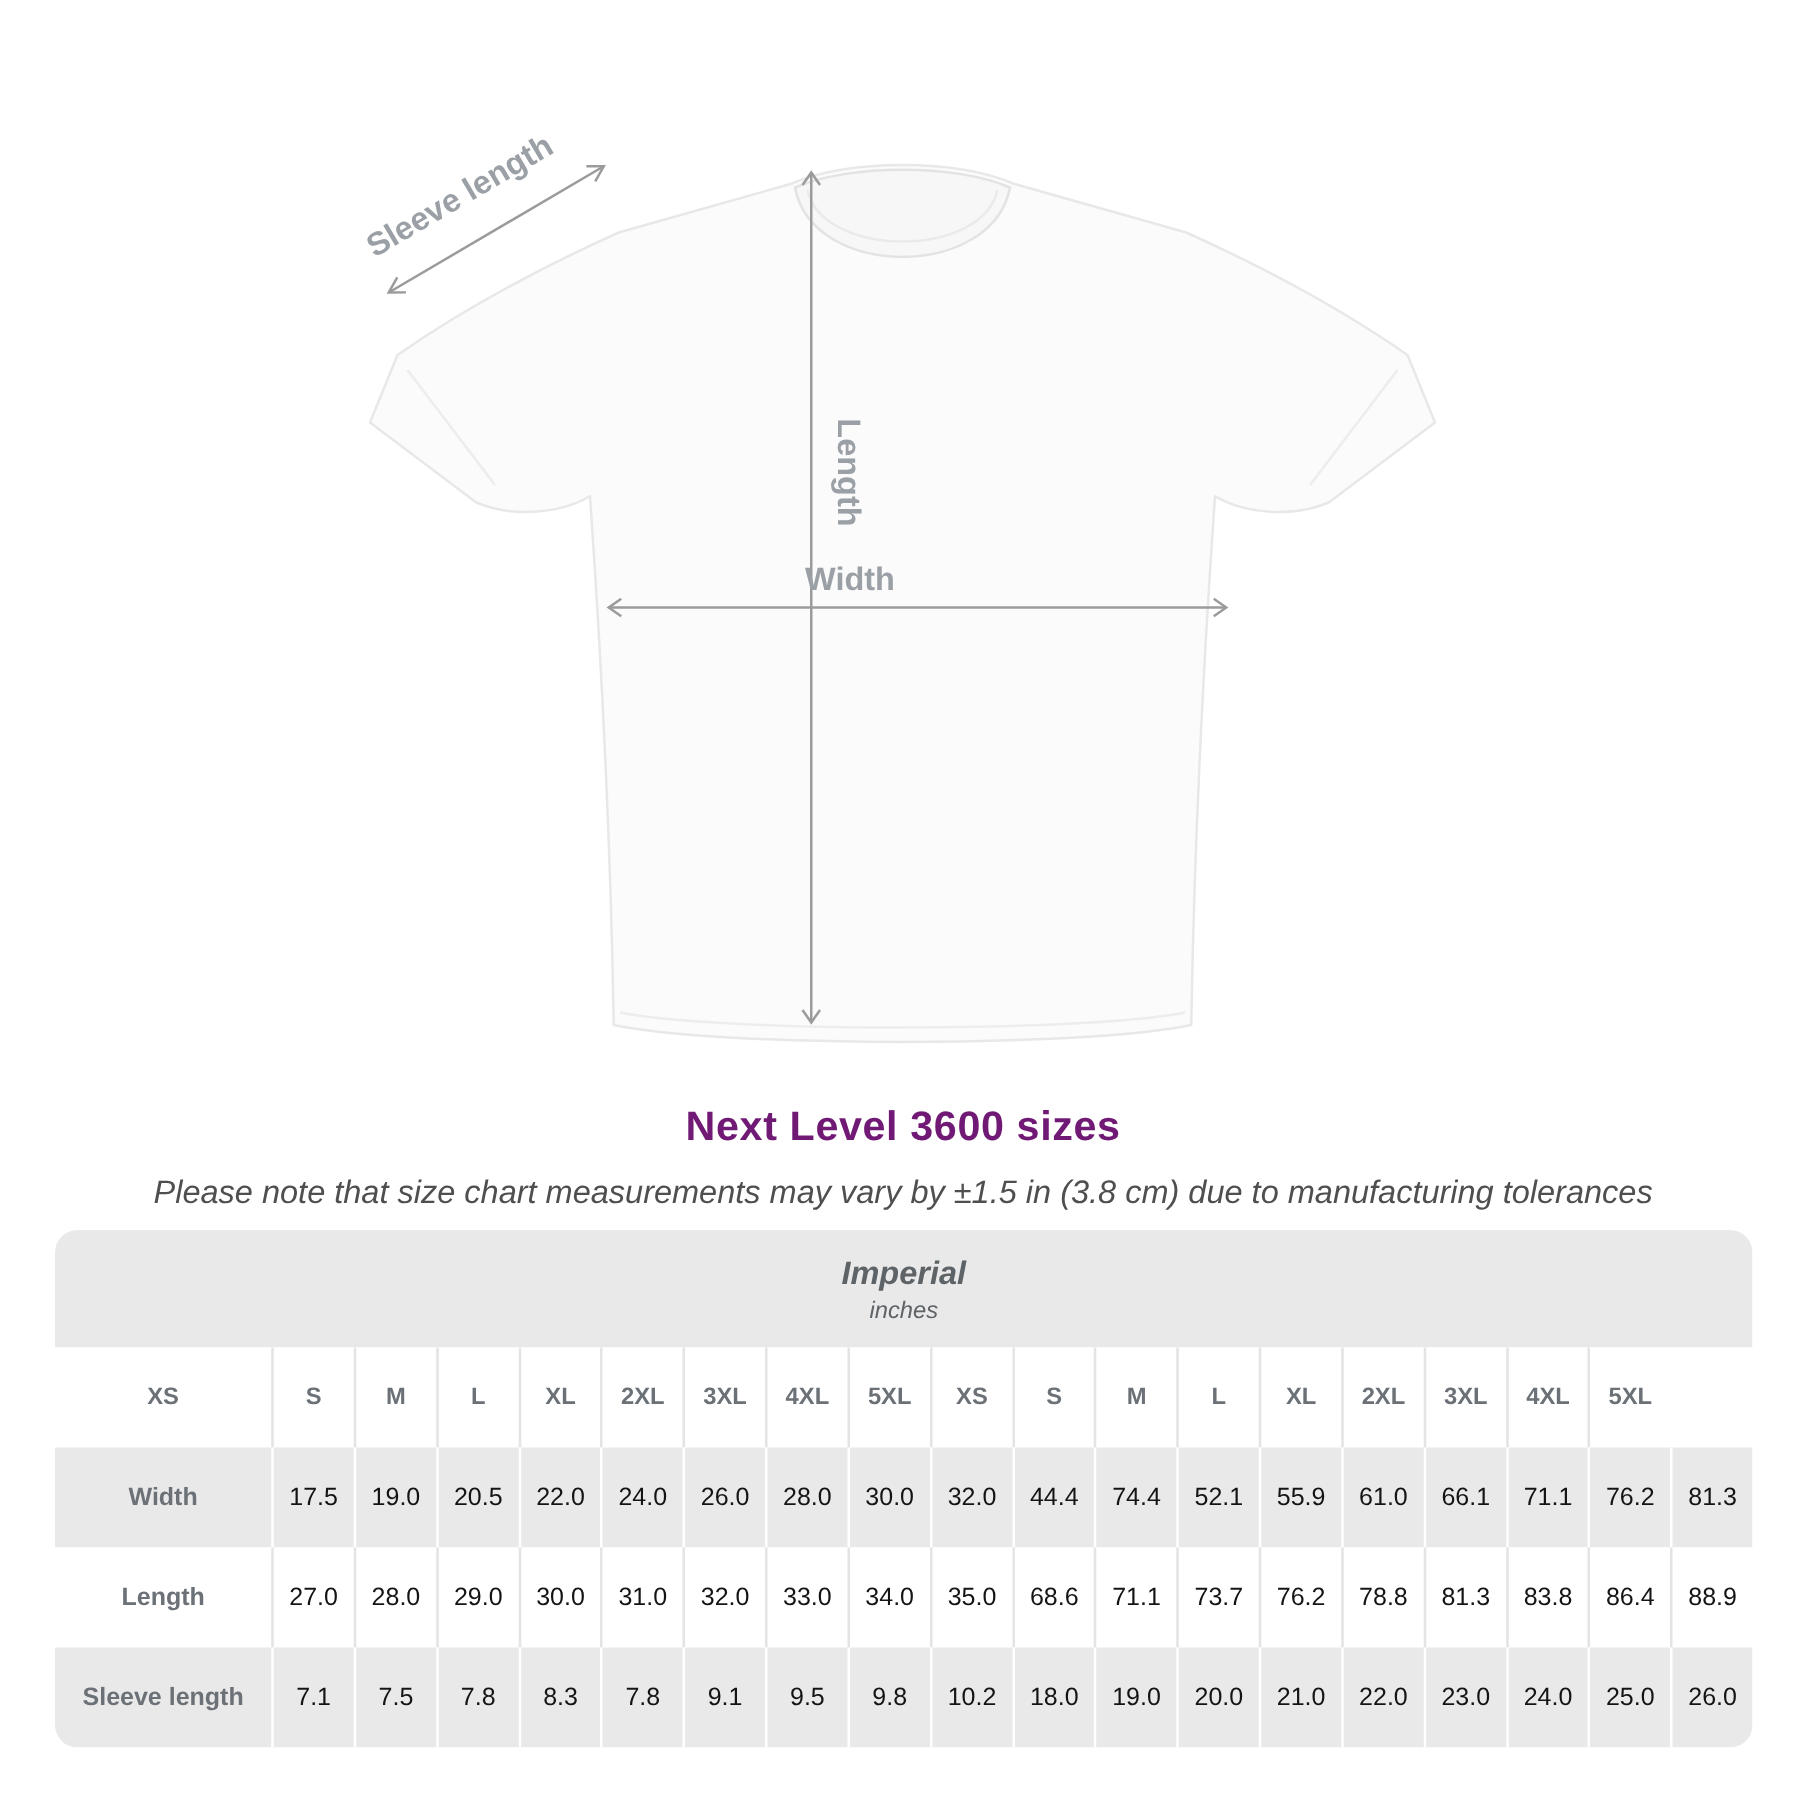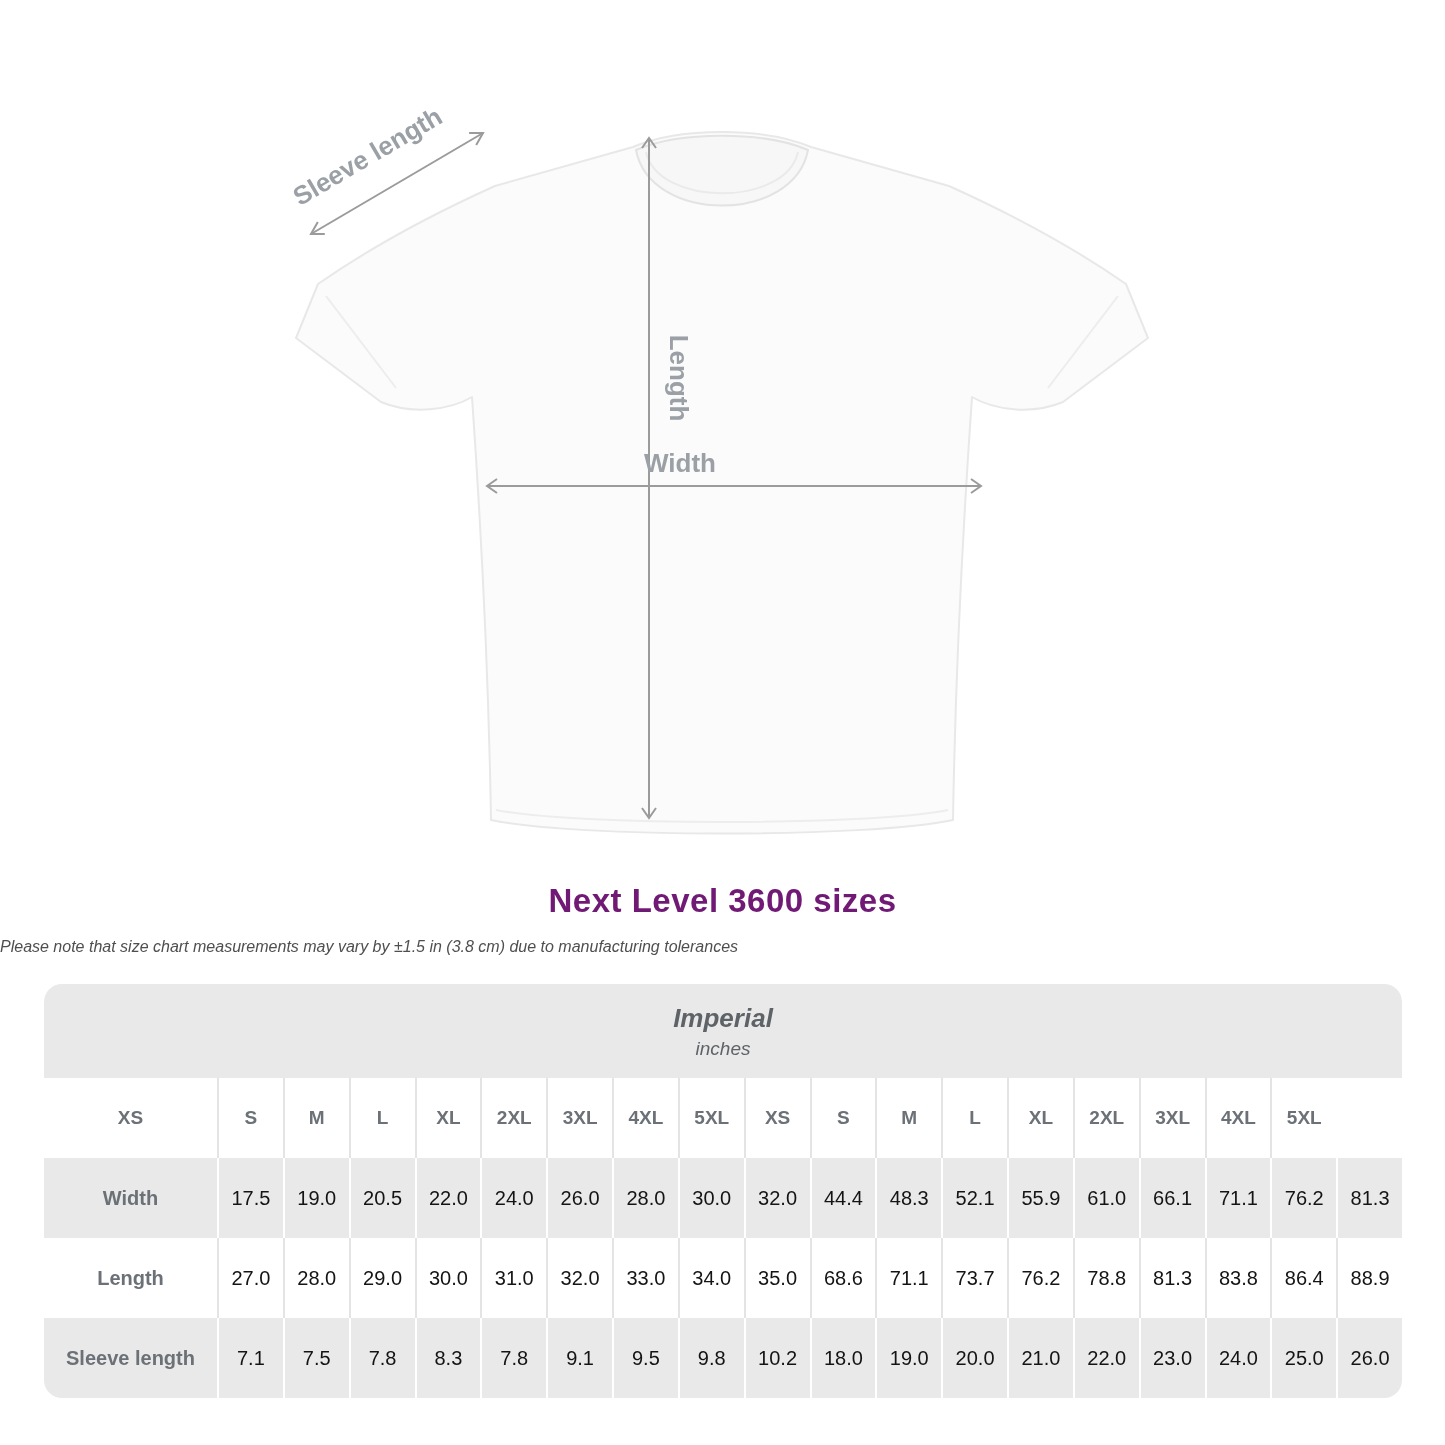--- a/index.html
+++ b/index.html
@@ -20,23 +20,23 @@
   }
   
   .title{
     position:absolute;top:882px;left:0;width:100%;
     text-align:center;
     font-size:33px;font-weight:bold;color:#701a75;
     letter-spacing:0.5px;
   }
   .subtitle{
     position:absolute;top:938px;left:0;width:100%;
-    text-align:left;
+    text-align:center;
     font-style:italic;
-    font-size:16px;color:#4f4f4f;
+    font-size:26px;color:#4f4f4f;
   }
   
   .sizetable{
     position:absolute;left:44px;top:984px;width:1358px;
     border-radius:18px;overflow:hidden;
   }
   .units-band{
     display:flex;height:94px;background:#e9e9e9;justify-content:center;
   }
   .unit-group{
@@ -157,21 +157,21 @@
       <div class="cell">17.5</div>
       <div class="cell">19.0</div>
       <div class="cell">20.5</div>
       <div class="cell">22.0</div>
       <div class="cell">24.0</div>
       <div class="cell">26.0</div>
       <div class="cell">28.0</div>
       <div class="cell">30.0</div>
       <div class="cell">32.0</div>
       <div class="cell">44.4</div>
-      <div class="cell">48.3</div>
+      <div class="cell">74.4</div>
       <div class="cell">52.1</div>
       <div class="cell">55.9</div>
       <div class="cell">61.0</div>
       <div class="cell">66.1</div>
       <div class="cell">71.1</div>
       <div class="cell">76.2</div>
       <div class="cell">81.3</div>
     </div>
 
     <div class="trow r-white">

